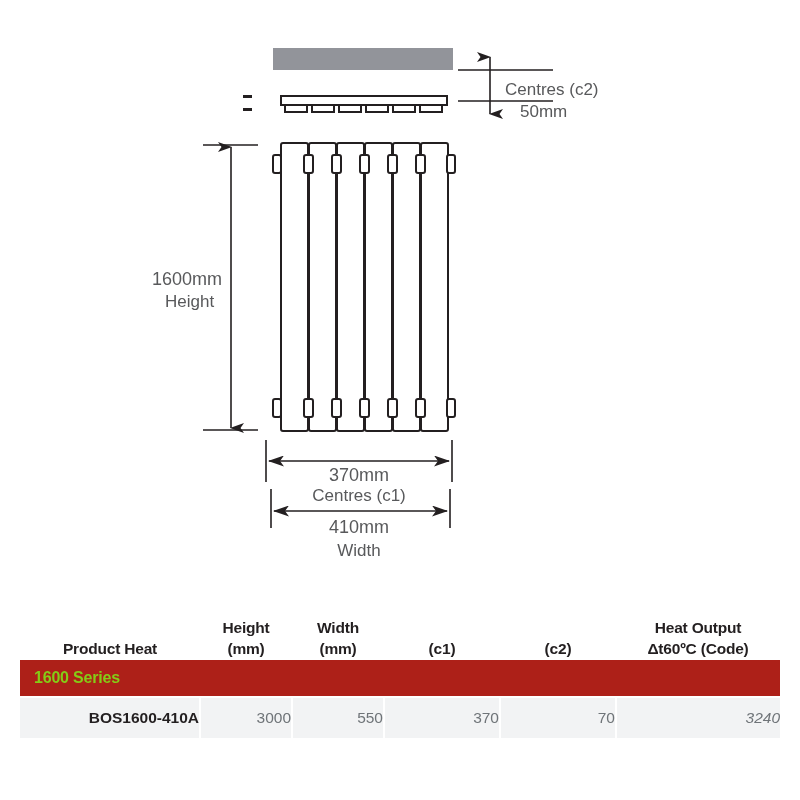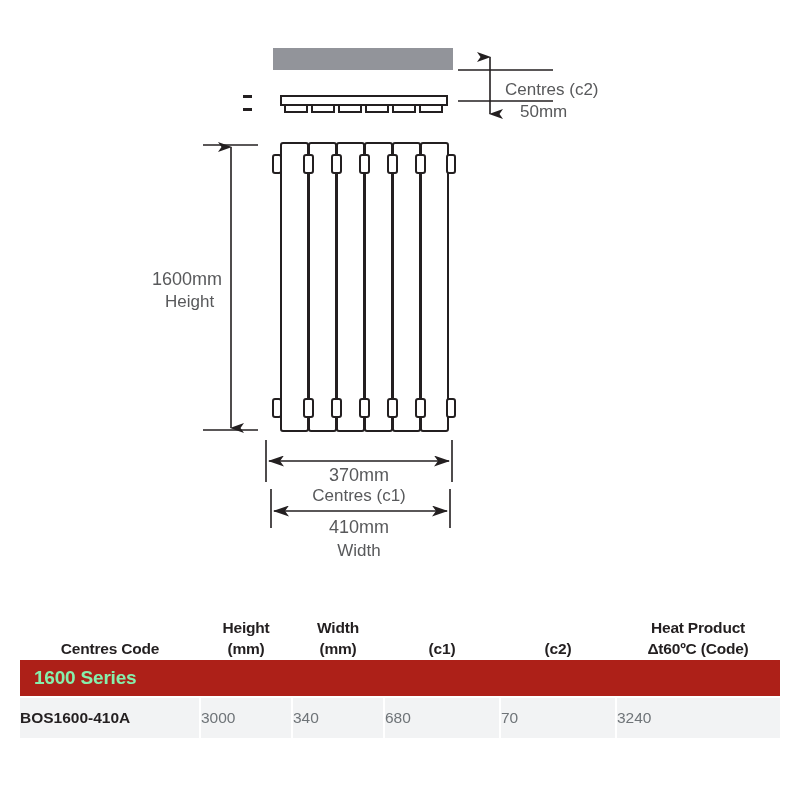--- a/index.html
+++ b/index.html
@@ -35,45 +35,45 @@
     text-align:center;
     letter-spacing:-0.2px;
   }
   th .l2{display:block;}
   .th-product{text-align:center;}
   .hdr-row{height:64px;}
   .hdr-row th{padding-bottom:6px;}
 
   tr.series-row td{
     background:#ad2018;
-    color:#86efac;
+    color:#84cc16;
     font-weight:bold;
-    font-size:19px;
+    font-size:16px;
     padding:6px 0 6px 14px;
     letter-spacing:-0.2px;
     border:0;
     height:24px;
   }
   tr.data-row td{
     background:#f2f3f4;
     color:#6f7478;
     font-size:15.5px;
-    text-align:left;
+    text-align:right;
     padding:8px 0;
     border-left:2px solid #ffffff;
     border-right:2px solid #ffffff;
     border-top:2px solid #ffffff;
     height:24px;
   }
   tr.data-row td:first-child{
     color:#231f20;
     font-weight:bold;
     border-left:0;
   }
-  tr.data-row td:last-child{border-right:0;}
+  tr.data-row td:last-child{border-right:0;font-style:italic;}
 
   .c-code{width:180px;}
   .c-h{width:92px;}
   .c-w{width:92px;}
   .c-c1{width:116px;}
   .c-c2{width:116px;}
   .c-bt{width:164px;}
 </style>
 </head>
 <body>
@@ -192,52 +192,52 @@
         <col class="c-code">
           <col class="c-h">
           <col class="c-w">
         <col class="c-c1">
           <col class="c-c2">
           <col class="c-bt">
       </colgroup>
       <thead>
         <tr class="hdr-row">
           <th class="th-product">
-            <span>Centres Code</span>
+            <span>Product Heat</span>
           </th>
           <th>
             <span>Height</span>
             <span class="l2">(mm)</span>
           </th>
           <th>
             <span>Width</span>
             <span class="l2">(mm)</span>
           </th>
           <th>
 
             <span class="l2">(c1)</span>
           </th>
           <th>
             <span class="l2">(c2)</span>
           </th>
           <th>
-            <span>Heat Product</span>
+            <span>Heat Output</span>
             <span class="l2">Δt60ºC (Code)</span>
           </th>
         </tr>
       </thead>
       <tbody>
         <tr class="series-row">
           <td colspan="6">1600 Series</td>
         </tr>
         <tr class="data-row">
           <td>BOS1600-410A</td>
           <td>3000</td>
-          <td>340</td>
-          <td>680</td>
+          <td>550</td>
+          <td>370</td>
           <td>70</td>
           <td>3240</td>
         </tr>
       </tbody>
     </table>
   </div>
 
 </div>
 
 </body></html>

